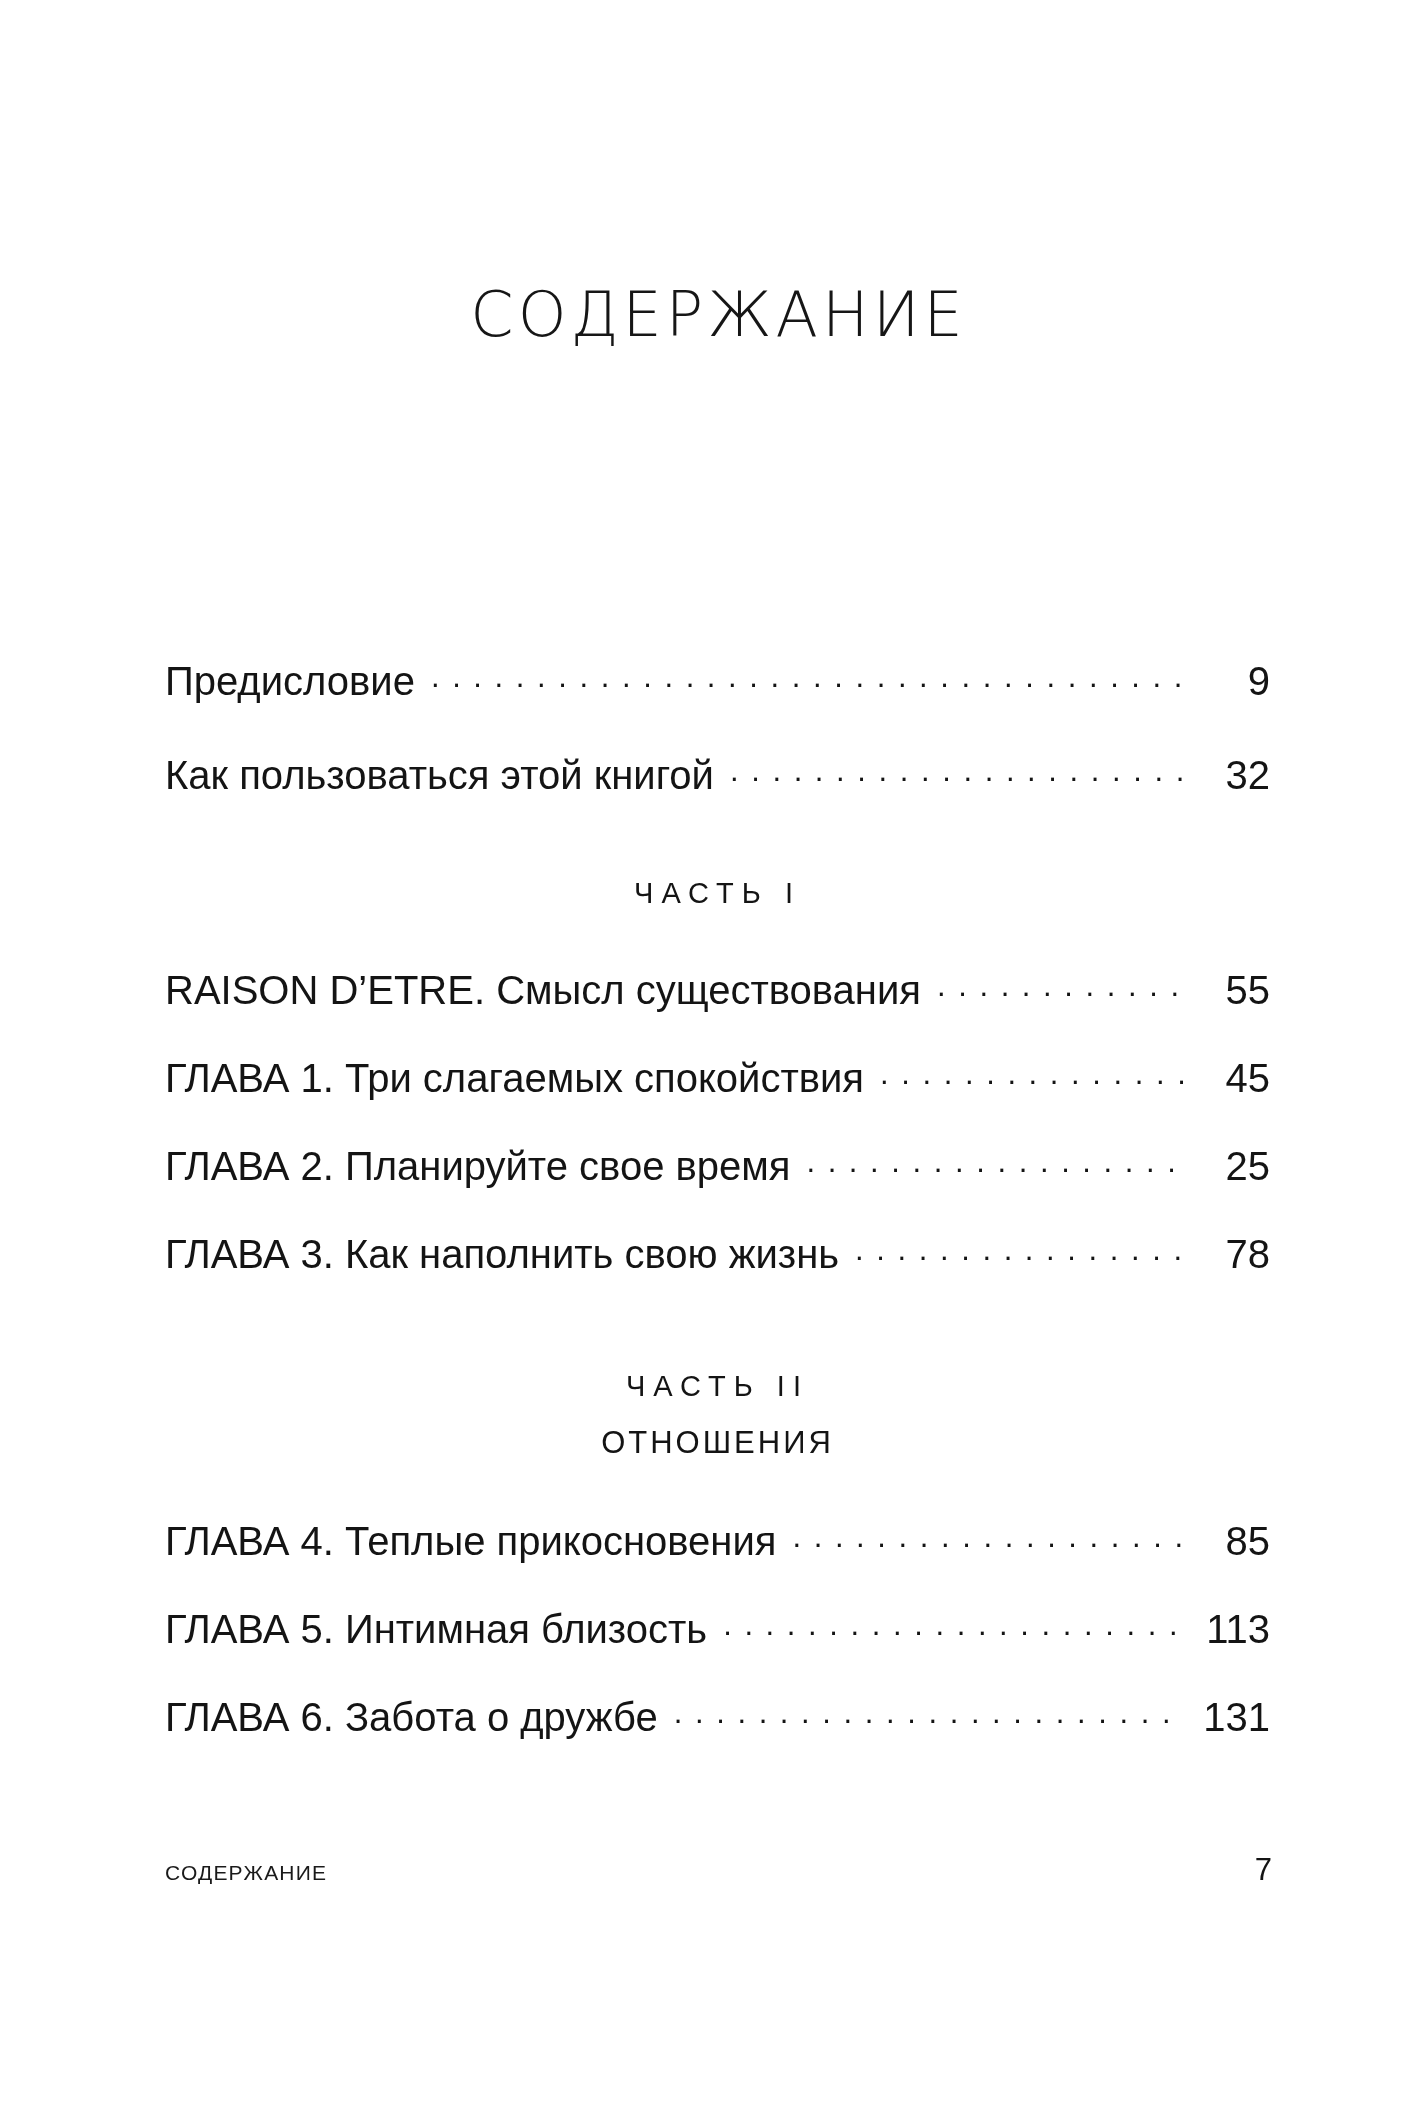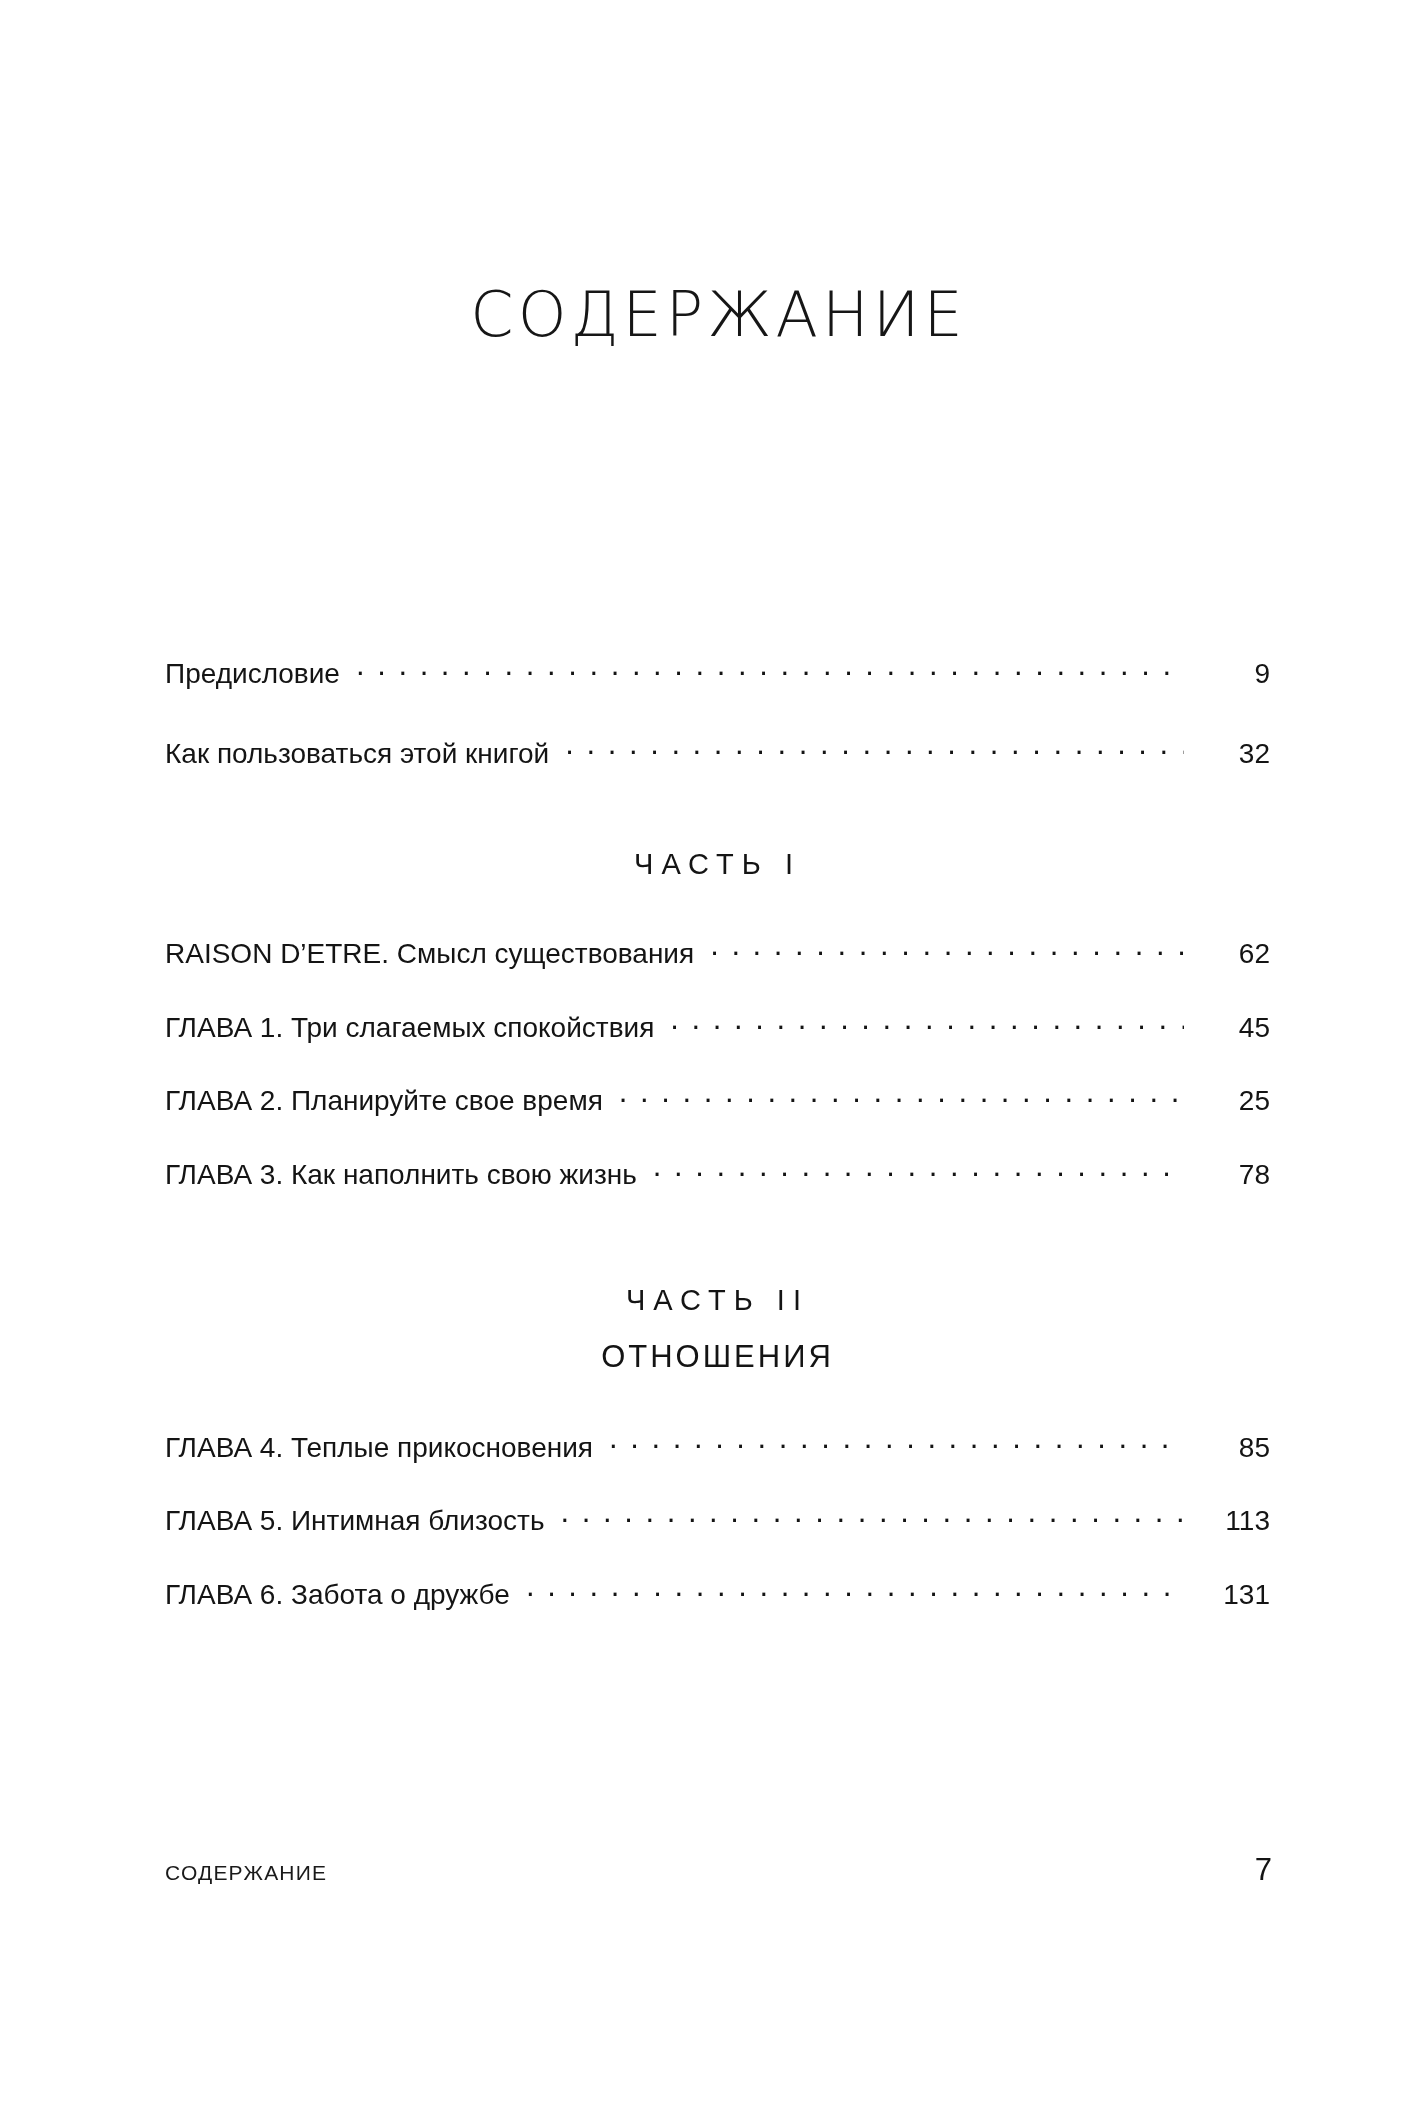--- a/index.html
+++ b/index.html
@@ -43,21 +43,21 @@
   .entries {
     position: absolute;
     left: 155px;
     top: 655px;
     width: 1105px;
   }
 
   .entry {
     display: flex;
     align-items: baseline;
-    font-size: 28px;
+    font-size: 40px;
     font-weight: 400;
     color: #141414;
     line-height: 1.2;
     margin-bottom: 38px;
     white-space: nowrap;
   }
   .entry .label {
     flex: 0 0 auto;
     padding-right: 10px;
   }
@@ -154,21 +154,21 @@
     </div>
 
     <div class="part part-1">
       <div class="part-number">ЧАСТЬ I</div>
     </div>
 
     <div>
       <div class="entry">
         <span class="label">RAISON D’ETRE. Смысл существования</span>
         <span class="leader"></span>
-        <span class="page-num">62</span>
+        <span class="page-num">55</span>
       </div>
       <div class="entry">
         <span class="label">ГЛАВА 1. Три слагаемых спокойствия</span>
         <span class="leader"></span>
         <span class="page-num">45</span>
       </div>
       <div class="entry">
         <span class="label">ГЛАВА 2. Планируйте свое время</span>
         <span class="leader"></span>
         <span class="page-num">25</span>

